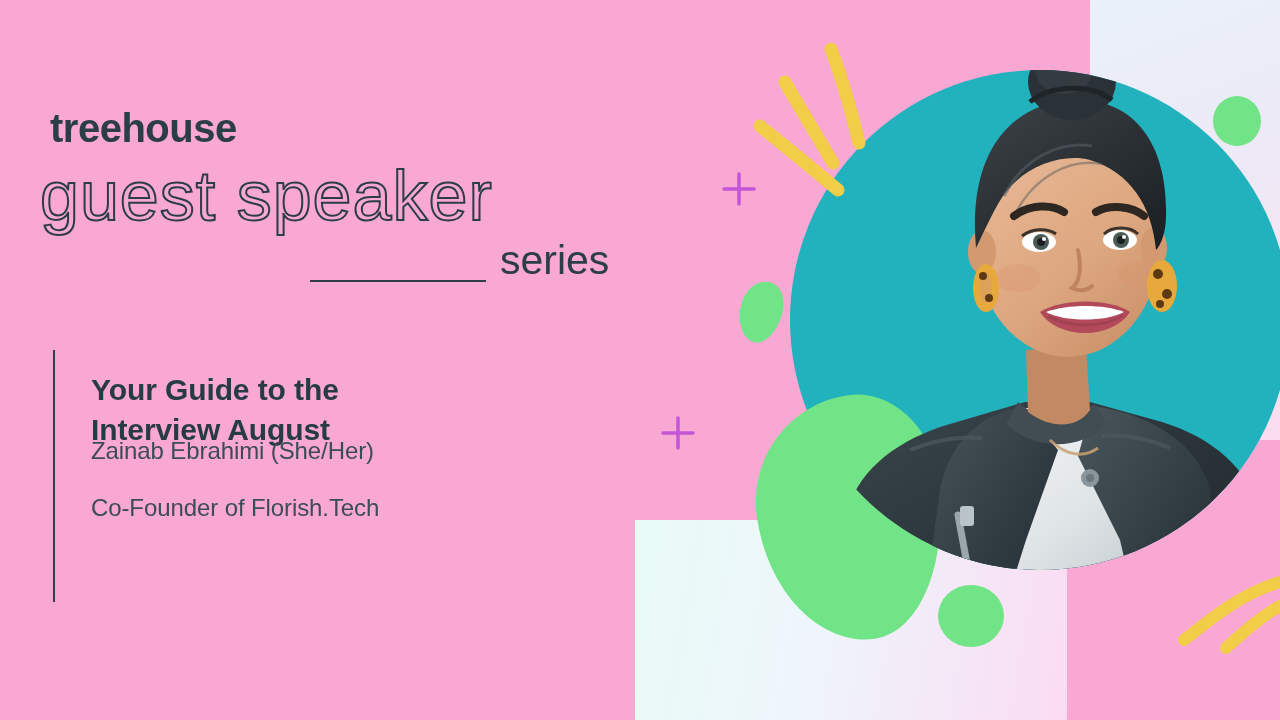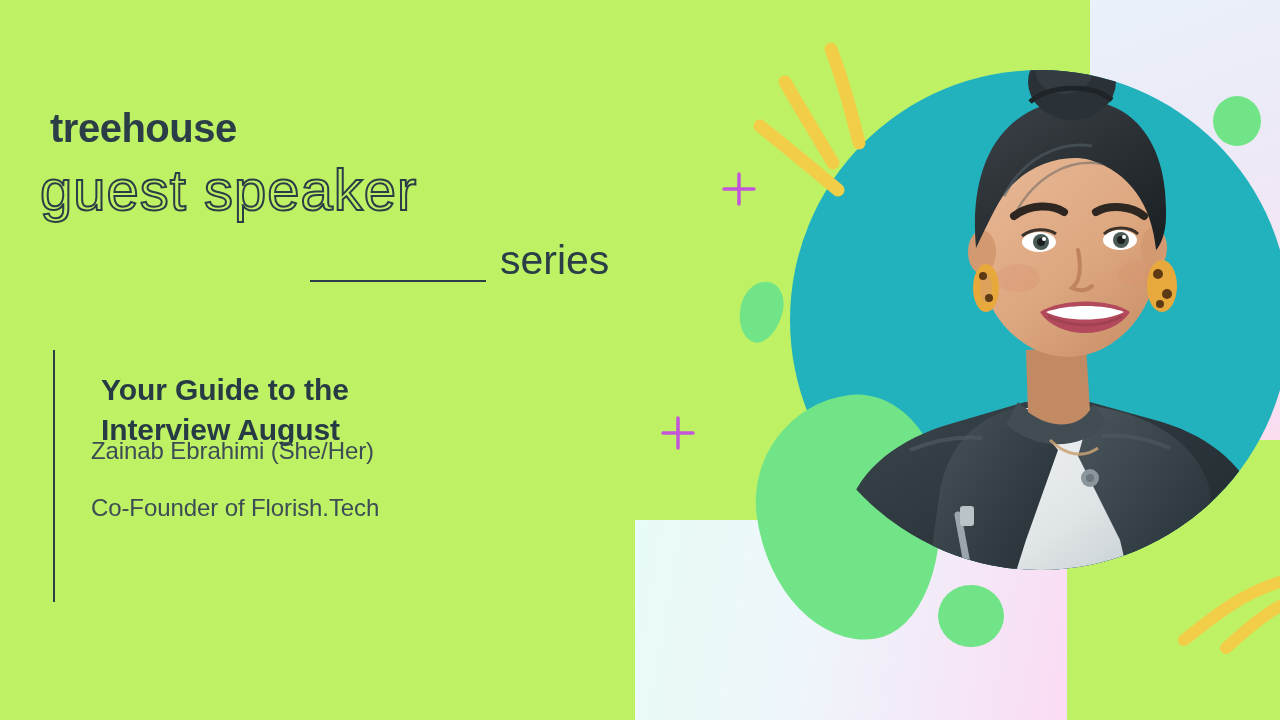--- a/index.html
+++ b/index.html
@@ -6,21 +6,21 @@
   * { margin:0; padding:0; box-sizing:border-box; }
   html, body {
     width:1280px; height:720px;
     background:#ffffff;
     font-family:"Liberation Sans", sans-serif;
     overflow:hidden;
   }
   #stage {
     position:relative;
     width:1280px; height:720px;
-    background:#bef264;
+    background:#f9a8d4;
     overflow:hidden;
   }
 
   
   .pastel-tr {
     position:absolute;
     left:1090px; top:0; width:190px; height:440px;
     background:linear-gradient(160deg,#e9f1fa 0%,#eceaf7 35%,#f6e4f2 75%,#fbdcf0 100%);
   }
   .pastel-bl {
@@ -93,21 +93,21 @@
     left:50px; top:108px;
     font-size:40px;
     font-weight:700;
     letter-spacing:-0.5px;
     color:#2b3d47;
     line-height:1;
   }
   .headline-outline {
     position:absolute;
     left:40px; top:160px;
-    font-size:58px;
+    font-size:70px;
     font-weight:400;
     letter-spacing:1px;
     line-height:1.05;
     color:transparent;
     -webkit-text-stroke:2px #2b3d47;
     white-space:nowrap;
     text-align:center;
   }
   .series-rule {
     position:absolute;
@@ -127,21 +127,21 @@
 
   .vrule {
     position:absolute;
     left:53px; top:350px;
     width:2px; height:252px;
     background:#2b3d47;
   }
 
   .talk-title {
     position:absolute;
-    left:101px; top:370px;
+    left:91px; top:370px;
     font-size:30px;
     font-weight:600;
     line-height:1.32;
     color:#273b45;
     letter-spacing:-0.1px;
   }
   .speaker-name {
     position:absolute;
     left:91px; top:434px;
     font-size:24px;

